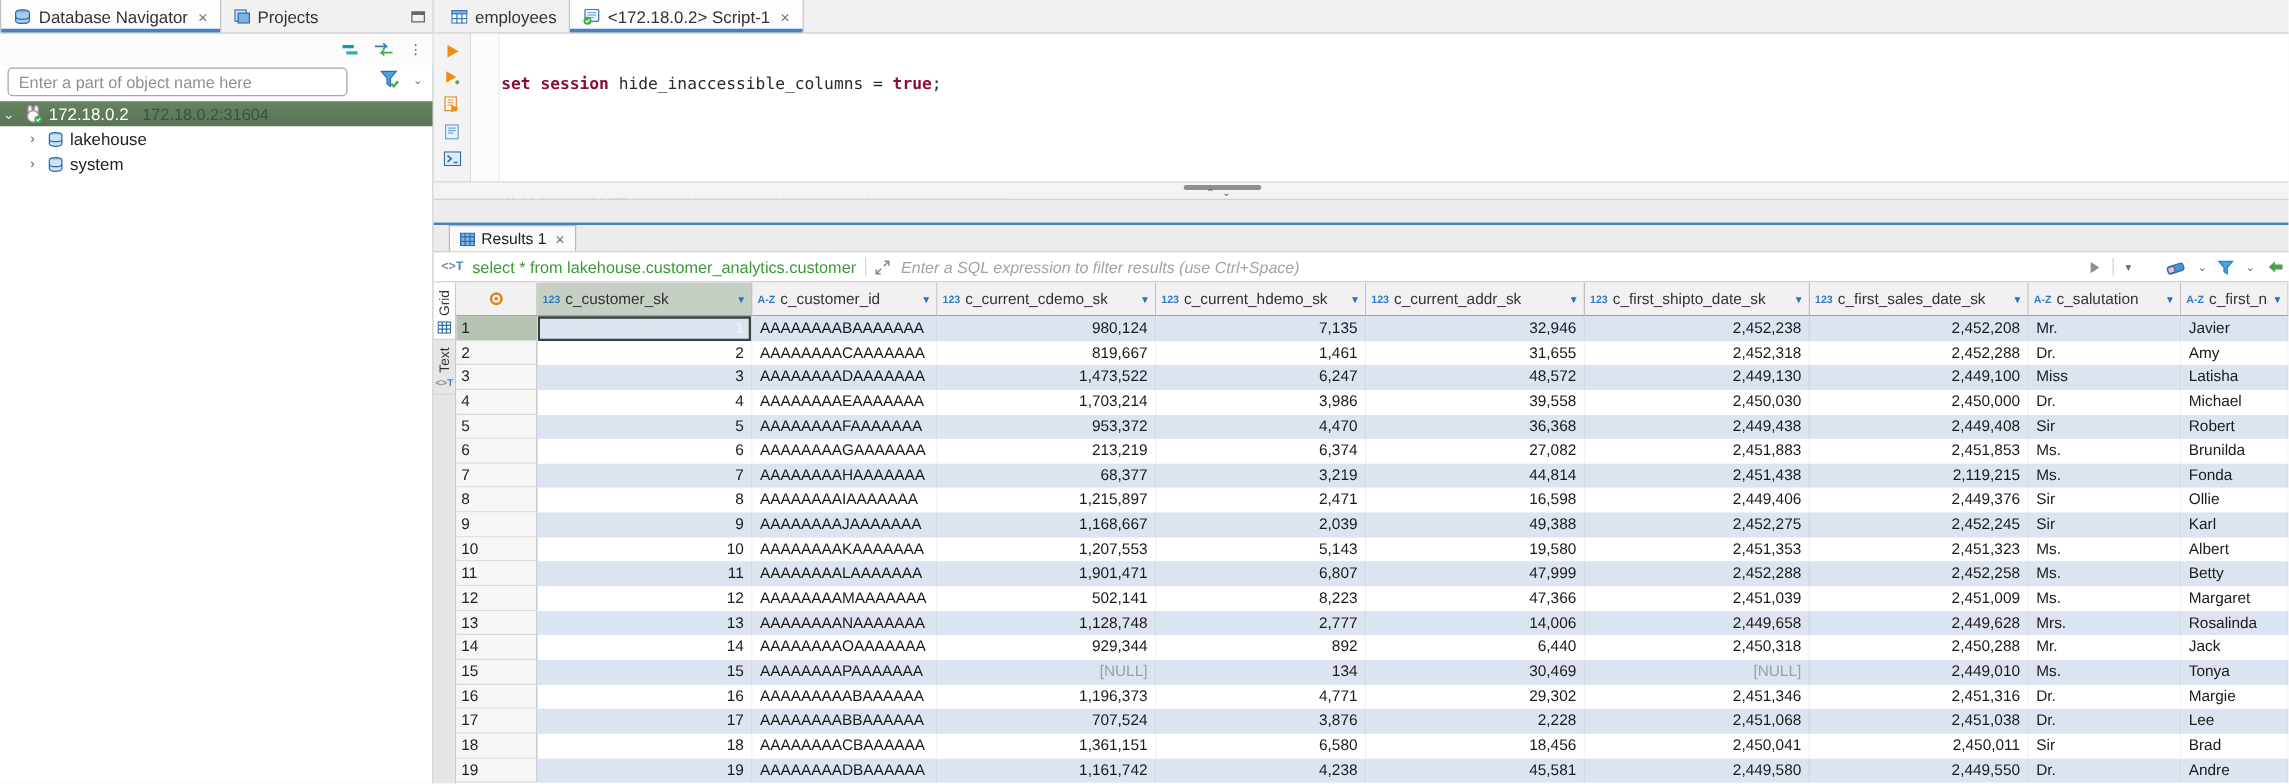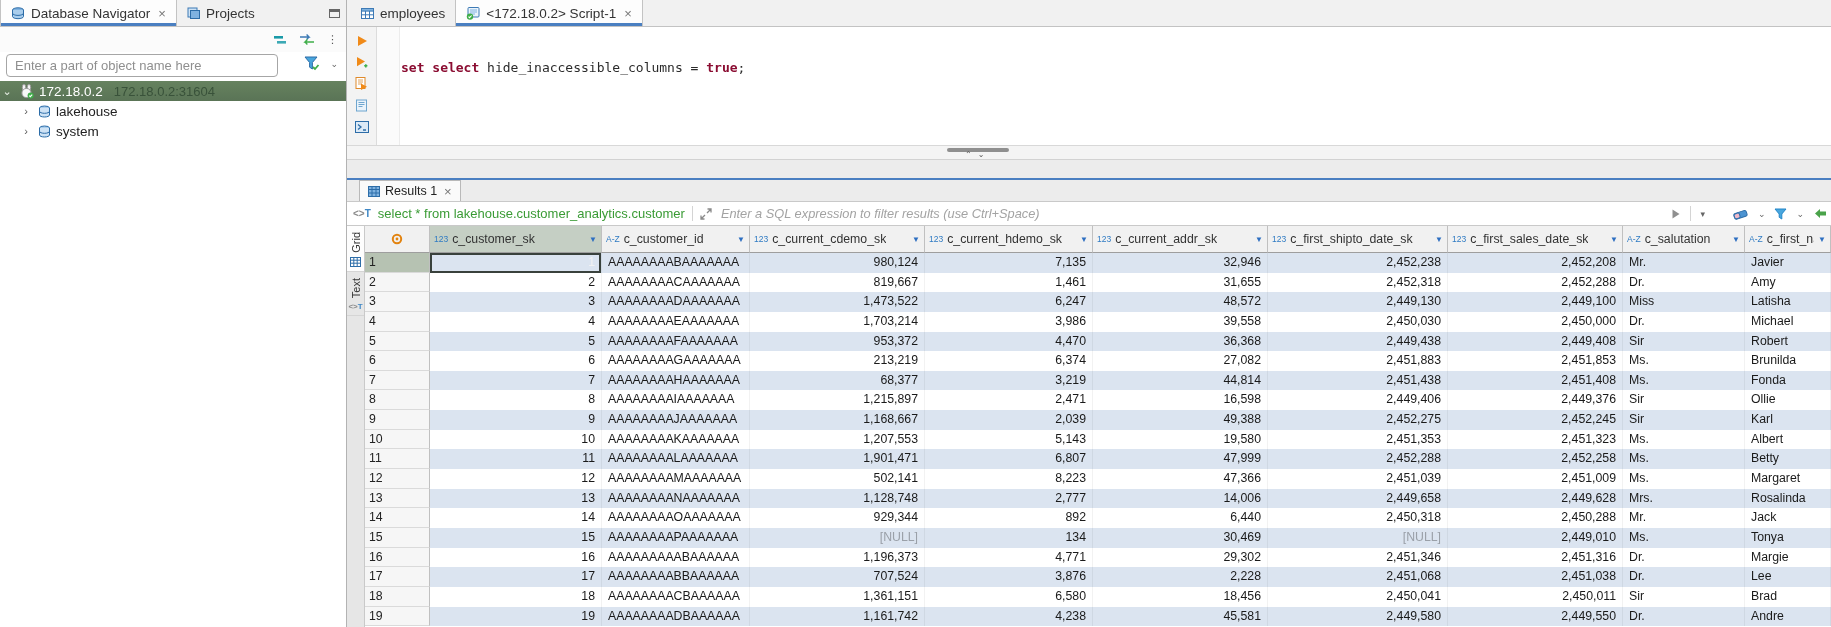--- a/index.html
+++ b/index.html
@@ -64,21 +64,21 @@
   .side-tab.active{background:#fdfdfd;}
   .side-tab .vlabel{writing-mode:vertical-lr;transform:rotate(180deg);font-size:11px;color:#333;}
   
   .grid{position:absolute;left:18px;top:0;right:0;bottom:0;overflow:hidden;font-size:12.3px;}
   .g-row{display:flex;height:19.65px;line-height:19.65px;}
   .g-row.g-head{height:27px;line-height:27px;}
   .g-row.odd .g-cell{background:#dbe4f0;}
   .g-hcell{display:flex;align-items:center;gap:4px;background:#f1f1f1;border-right:1px solid #c0c0c0;border-bottom:1px solid #9e9e9e;
       padding:0 4px;box-sizing:border-box;white-space:nowrap;overflow:hidden;flex:0 0 auto;}
   .g-hcell.sel{background:#c5cfc4;}
-  .g-type{color:#2f7bc3;font-size:8.5px;font-weight:normal;flex:0 0 auto;}
+  .g-type{color:#2f7bc3;font-size:8.5px;font-weight:bold;flex:0 0 auto;}
   .g-cname{color:#333;font-size:12.3px;overflow:hidden;}
   .g-sort{margin-left:auto;color:#2e6fc1;font-size:8px;flex:0 0 auto;}
   .g-headcell{background:#f1f1f1;border-right:1px solid #c0c0c0;border-bottom:1px solid #9e9e9e;display:flex;align-items:center;justify-content:center;box-sizing:border-box;flex:0 0 auto;}
   .g-gut{background:#f6f6f6;border-right:1px solid #c0c0c0;border-bottom:1px solid #dadada;padding-left:4px;box-sizing:border-box;color:#222;flex:0 0 auto;}
   .g-gut.cur{background:#b6c2b2;}
   .g-cell{padding:0 6px;box-sizing:border-box;white-space:nowrap;overflow:hidden;border-right:1px solid rgba(0,0,0,0.05);color:#1a1a1a;flex:0 0 auto;}
   .g-cell.num{text-align:right;}
   .g-cell.null{color:#9aa0a8;}
   .g-cell.selcell{background:#75837a;color:#f2f2f2;box-shadow:inset 0 0 0 2px #39413c;}
   
@@ -239,21 +239,21 @@
         </span>
         <span class="ico">
           <svg width="14" height="12" viewBox="0 0 14 12">
               <rect x="0.5" y="0.5" width="13" height="11" fill="#dceaf7" stroke="#2d6da8"></rect>
               <path d="M3 3.5l3 2.5-3 2.5M8 9h3" stroke="#2d6da8" stroke-width="1.3" fill="none"></path>
             </svg>
         </span>
       </div>
       <div class="editor-gutter"></div>
       <div class="code">
-        <div class="code-line"><span class="kw">set select</span><span class="ident"> hide_inaccessible_columns </span><span class="ident">= </span><span class="kw">true</span><span class="ident">;</span></div>
+        <div class="code-line"><span class="kw">set session</span><span class="ident"> hide_inaccessible_columns </span><span class="ident">= </span><span class="kw">true</span><span class="ident">;</span></div>
         <div class="code-line">&nbsp;</div>
         <div class="code-line"><span class="hl"><span class="kw">select</span><span class="ident"> * </span><span class="kw">from</span><span class="ref"> lakehouse.customer_analytics.customer</span><span class="ident">;</span></span></div>
       </div>
       <div class="hscroll-band">
         <div class="hscroll-thumb"></div>
         <div class="sash-arrows">⌃⌄</div>
       </div>
       <div class="gray-band"></div>
     </div>
 
@@ -455,21 +455,21 @@
               <div class="g-cell" style="width:86px">Brunilda</div>
             </div>
             <div class="g-row odd">
               <div class="g-gut" style="width:65px">7</div>
               <div class="g-cell num" style="width:172px">7</div>
               <div class="g-cell" style="width:148px">AAAAAAAAHAAAAAAA</div>
               <div class="g-cell num" style="width:175px">68,377</div>
               <div class="g-cell num" style="width:168px">3,219</div>
               <div class="g-cell num" style="width:175px">44,814</div>
               <div class="g-cell num" style="width:180px">2,451,438</div>
-              <div class="g-cell num" style="width:175px">2,451,408</div>
+              <div class="g-cell num" style="width:175px">2,119,215</div>
               <div class="g-cell" style="width:122px">Ms.</div>
               <div class="g-cell" style="width:86px">Fonda</div>
             </div>
             <div class="g-row">
               <div class="g-gut" style="width:65px">8</div>
               <div class="g-cell num" style="width:172px">8</div>
               <div class="g-cell" style="width:148px">AAAAAAAAIAAAAAAA</div>
               <div class="g-cell num" style="width:175px">1,215,897</div>
               <div class="g-cell num" style="width:168px">2,471</div>
               <div class="g-cell num" style="width:175px">16,598</div>

